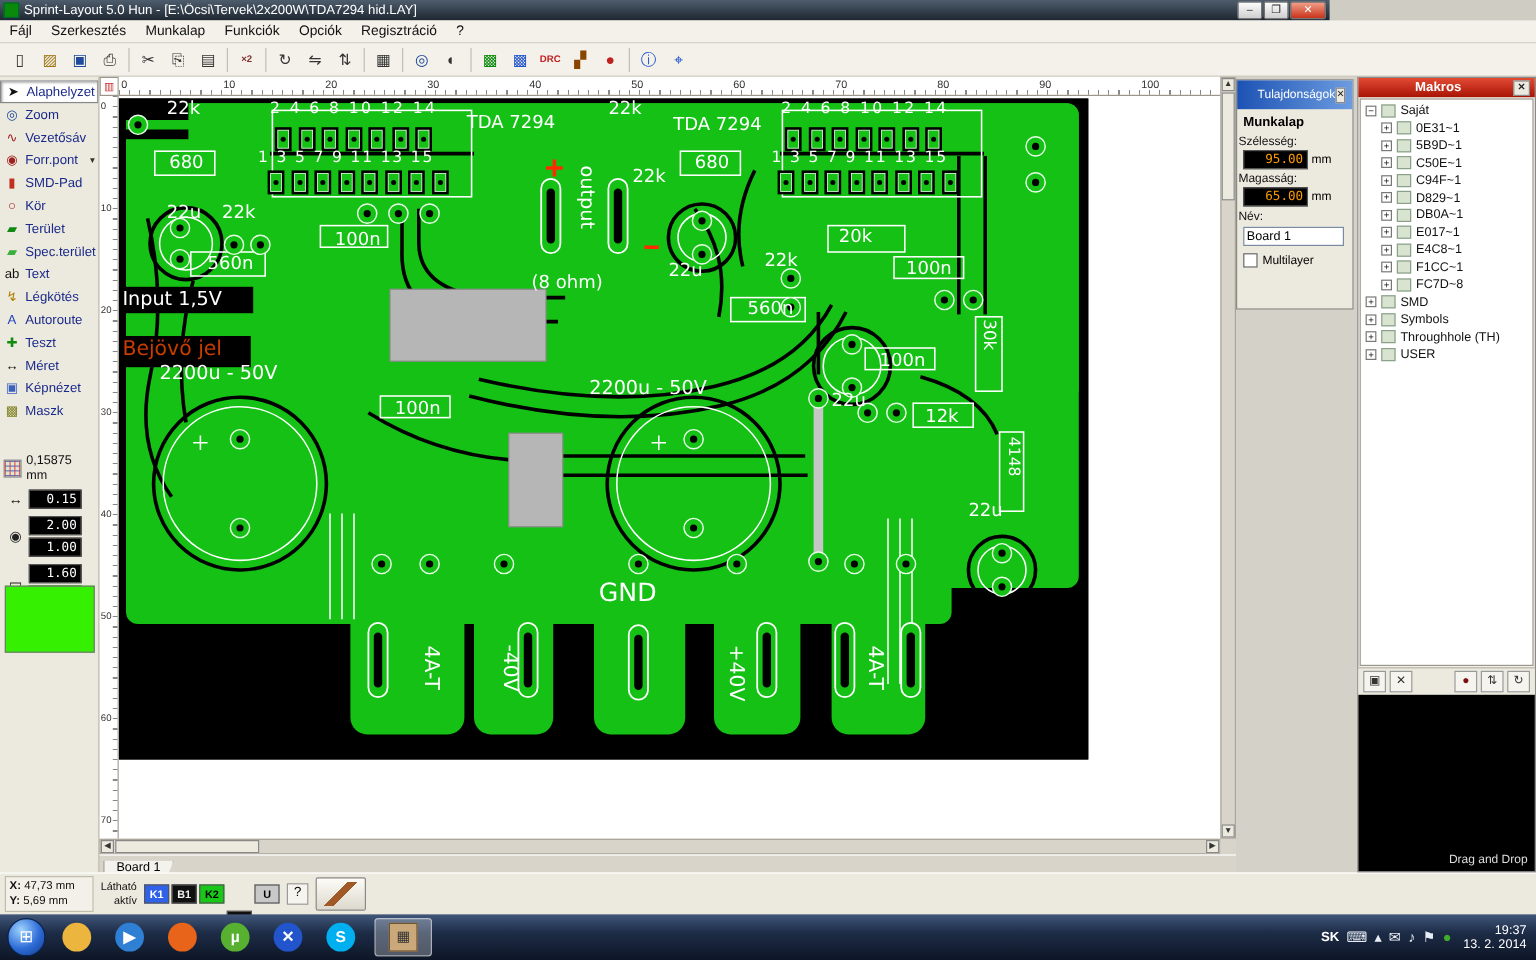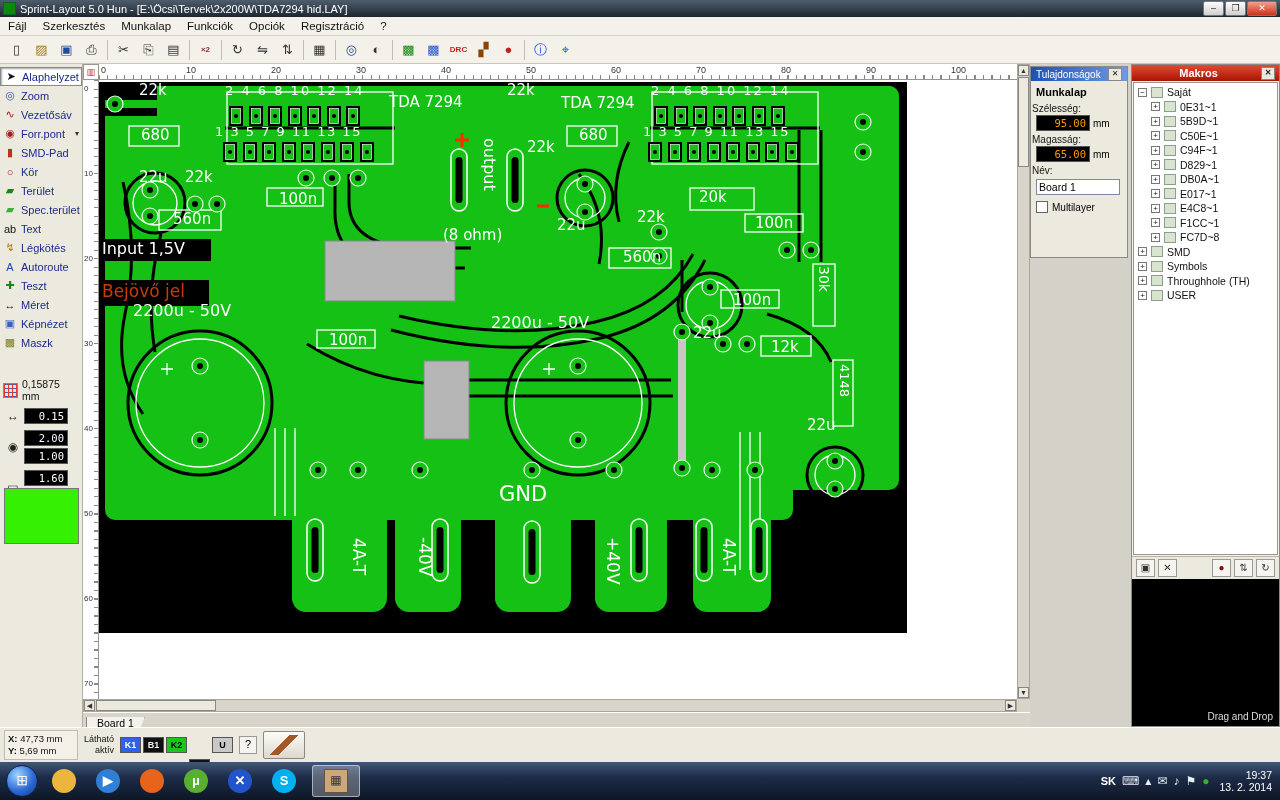--- a/index.html
+++ b/index.html
@@ -1,18 +1,18 @@
 <!DOCTYPE html>
 <html><head>
 <meta charset="utf-8">
 <style>
   html,body{margin:0;padding:0;background:#222;}
   #screen{position:relative;width:1280px;height:800px;background:#cfccc4;font-family:"Liberation Sans",sans-serif;overflow:hidden;-webkit-font-smoothing:antialiased;}
   
-  #titlebar{position:absolute;left:0;top:0;width:1280px;height:17px;background:linear-gradient(#4e5d6d,#1d2630);color:#fff;font-size:11px;display:flex;align-items:center;padding:0 3px;box-sizing:border-box;}
+  #titlebar{position:absolute;left:0;top:0;width:1108px;height:17px;background:linear-gradient(#4e5d6d,#1d2630);color:#fff;font-size:11px;display:flex;align-items:center;padding:0 3px;box-sizing:border-box;}
   #app-icon{width:11px;height:11px;background:#0a8a0a;border:1px solid #063;margin-right:4px;}
   #title-text{flex:1;white-space:nowrap;overflow:hidden;}
   .winbtn{width:19px;height:13px;margin-left:1px;font-size:9px;line-height:13px;text-align:center;background:linear-gradient(#fdfdfd,#cfcfcf);color:#222;border:1px solid #777;border-radius:2px;}
   .winbtn.close{background:linear-gradient(#f2a08a,#c8331b);color:#fff;width:28px;}
   
   #menubar{position:absolute;left:0;top:17px;width:1280px;height:19px;background:#f3f1ea;border-bottom:1px solid #d6d2c6;display:flex;align-items:center;font-size:11.5px;color:#111;box-sizing:border-box;}
   .menu-item{padding:2px 8px;}
   #toolbar{position:absolute;left:0;top:36px;width:1280px;height:28px;background:#f3f1ea;border-bottom:1px solid #c9c5b8;display:flex;align-items:center;padding-left:4px;box-sizing:border-box;}
   .tb{width:23px;height:22px;display:flex;align-items:center;justify-content:center;font-size:13px;color:#333;border:1px solid transparent;}
   .tb.txt{font-size:8px;font-weight:bold;}
@@ -49,21 +49,21 @@
   #vscroll{position:absolute;left:1017px;top:64px;width:13px;height:635px;background:#d8d4ca;border:1px solid #aaa69a;box-sizing:border-box;}
   #hscroll{position:absolute;left:83px;top:699px;width:934px;height:13px;background:#d8d4ca;border:1px solid #aaa69a;box-sizing:border-box;}
   .sbtn{position:absolute;width:11px;height:11px;background:#ece9de;border:1px solid #888;font-size:7px;line-height:10px;text-align:center;color:#333;box-sizing:border-box;}
   .sthumb{position:absolute;background:#ece9de;border:1px solid #888;box-sizing:border-box;}
   #scroll-corner{position:absolute;left:1017px;top:699px;width:13px;height:13px;background:#d8d4ca;}
   #tabrow{position:absolute;left:83px;top:712px;width:947px;height:15px;background:#d8d4ca;border-top:1px solid #fff;box-sizing:border-box;}
   #board-tab{display:inline-block;margin-left:3px;padding:0 10px;height:14px;line-height:13px;font-size:10.5px;background:#f4f2ec;border:1px solid #8a8678;border-top:none;clip-path:polygon(0 0,100% 0,calc(100% - 6px) 100%,0 100%);}
   
   #gapstrip{position:absolute;left:1030px;top:64px;width:101px;height:663px;background:#d4d1c8;}
   #props{position:absolute;left:1030px;top:66px;width:98px;height:192px;background:#eceade;border:1px solid #8a8a8a;box-sizing:border-box;z-index:2;}
-  .ptitle{height:14px;background:linear-gradient(90deg,#1c52b4,#6d9ce0);color:#fff;font-size:10px;display:flex;align-items:center;padding:0 5px;}
+  .ptitle{height:24px;background:linear-gradient(90deg,#1c52b4,#6d9ce0);color:#fff;font-size:10px;display:flex;align-items:center;padding:0 17px;}
   .ptitle span:first-child{flex:1;}
   .pclose{width:12px;height:11px;background:#ece9de;color:#222;border:1px solid #888;font-size:8px;line-height:10px;text-align:center;}
   .psec{font-weight:bold;font-size:11px;padding:5px 5px 2px 5px;}
   .plabel{font-size:10px;padding:3px 5px 1px 1px;color:#111;}
   .pvalrow{display:flex;align-items:center;gap:3px;padding:0 5px;}
   .pval{background:#000;color:#ff9c00;font-size:10.5px;width:46px;text-align:right;padding:1px 3px;border:1px solid #555;font-family:"DejaVu Sans Mono",monospace;}
   .punit{font-size:10px;}
   .pinput{width:78px;height:14px;font-size:10.5px;border:1px solid #7a8aa0;margin:1px 5px;padding:0 2px;font-family:"Liberation Sans",sans-serif;}
   .pcheck{display:flex;align-items:center;gap:4px;font-size:10px;padding:5px;}
   .cb{width:10px;height:10px;background:#fff;border:1px solid #666;display:inline-block;}

